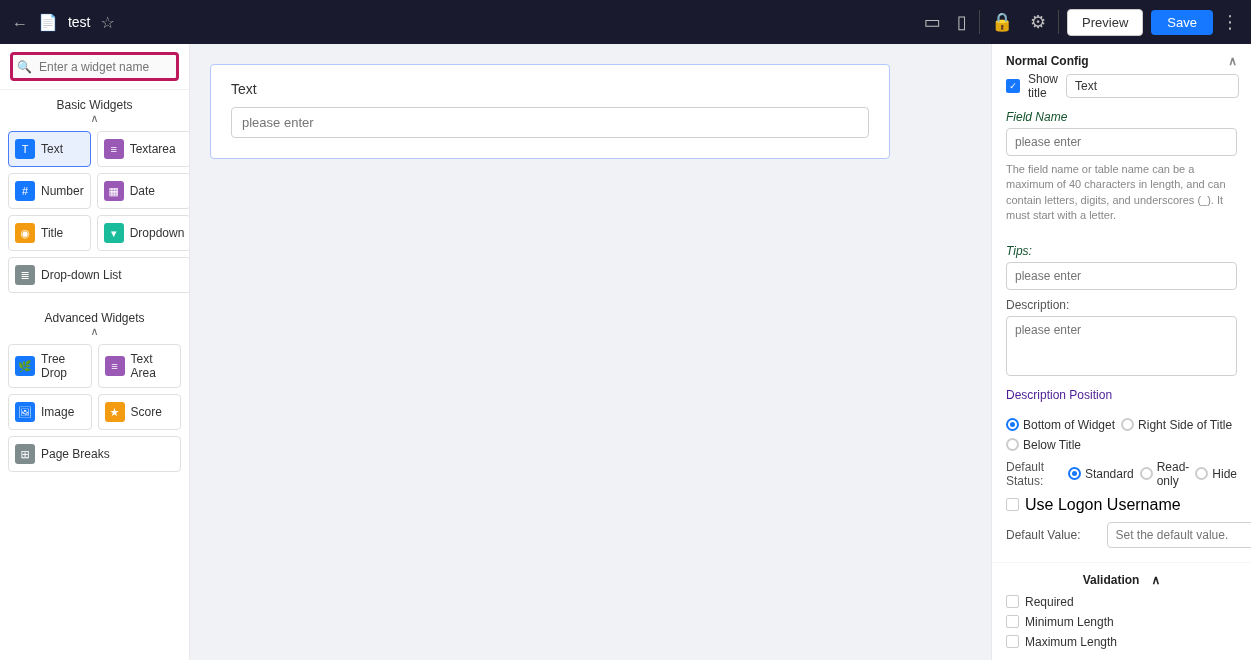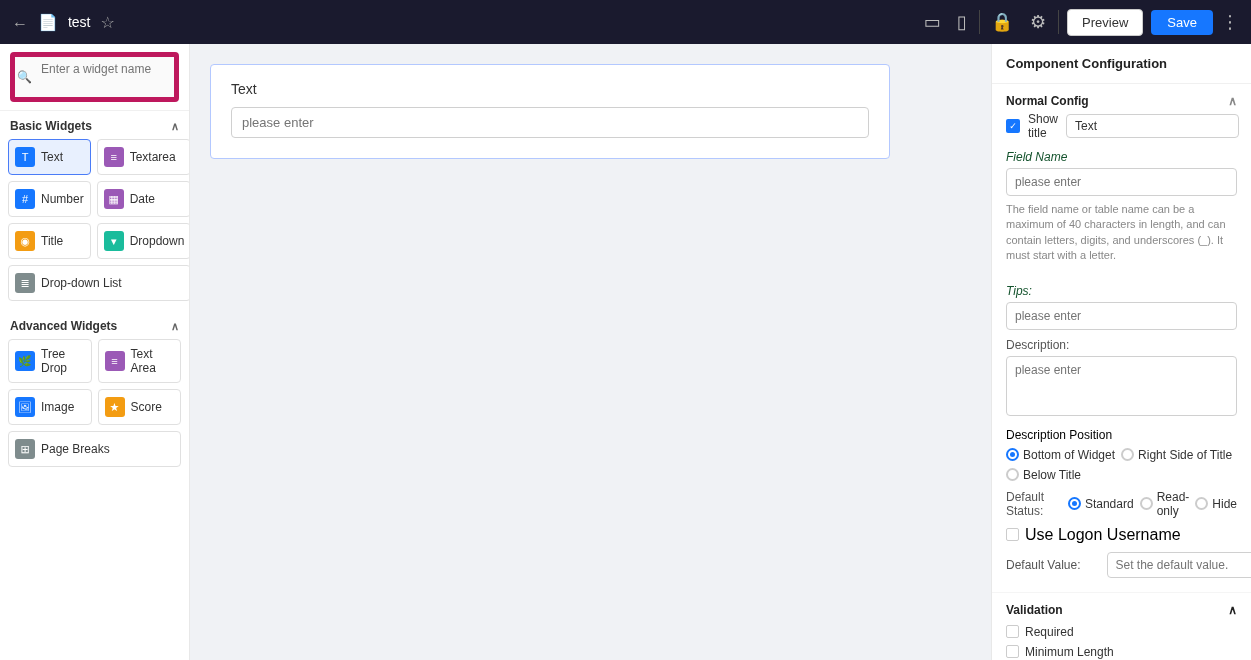--- a/index.html
+++ b/index.html
@@ -33,32 +33,32 @@
 
     
     .sidebar {
       width: 190px; background: #fff; border-right: 1px solid #e8e8e8;
       display: flex; flex-direction: column; overflow-y: auto; flex-shrink: 0;
     }
     .sidebar-search {
       padding: 8px 10px; border-bottom: 1px solid #f0f0f0;
     }
     .sidebar-search input {
-      width: 100%; border: 5px solid #be185d; border-radius: 4px;
-      padding: 5px 8px 21px 26px; font-size: 12px; color: #666; outline: none;
+      width: 100%; border: 3px solid #be185d; border-radius: 4px;
+      padding: 5px 8px 4px 26px; font-size: 12px; color: #666; outline: none;
       background: #fafafa;
     }
     .search-wrap { position: relative; }
     .search-wrap .search-icon-inner {
       position: absolute; left: 7px; top: 50%; transform: translateY(-50%);
       color: #999; font-size: 12px;
     }
     .section-header {
       display: flex; align-items: center; justify-content: space-between;
-      padding: 8px 10px 6px; font-size: 12px; font-weight: 700; color: #333;
+      padding: 8px 10px 6px; font-size: 12px; font-weight: 400; color: #333; flex-direction: column;
     }
     .section-header .chevron { color: #666; font-size: 11px; cursor: pointer; }
     .widgets-grid { display: grid; grid-template-columns: 1fr 1fr; gap: 6px; padding: 0 8px 10px; }
     .widget-item {
       display: flex; align-items: center; gap: 6px;
       border: 1px solid #e0e0e0; border-radius: 4px; padding: 7px 6px;
       font-size: 12px; color: #333; cursor: pointer; background: #fff;
       user-select: none;
     }
     .widget-item.active { background: #e8f0fe; border-color: #4a7cf7; }
@@ -126,21 +126,21 @@
       width: 100%; border: 1px solid #d0d0d0; border-radius: 4px;
       padding: 6px 8px; font-size: 12px; color: #bbb; outline: none; margin-bottom: 8px;
     }
     .desc-label { font-size: 12px; color: #555; margin-bottom: 4px; }
     .desc-textarea {
       width: 100%; border: 1px solid #d0d0d0; border-radius: 4px;
       padding: 6px 8px; font-size: 12px; color: #bbb; outline: none;
       height: 60px; resize: none; margin-bottom: 8px;
     }
 
-    .desc-position-label { font-size: 12px; color: #000000; margin-bottom: 6px; }
+    .desc-position-label { font-size: 12px; color: #4c1d95; margin-bottom: 16px; }
     .radio-group { display: flex; flex-wrap: wrap; gap: 6px; margin-bottom: 8px; }
     .radio-item { display: flex; align-items: center; gap: 4px; font-size: 12px; color: #333; }
     .radio-dot {
       width: 13px; height: 13px; border-radius: 50%; border: 2px solid #ccc;
       display: flex; align-items: center; justify-content: center; flex-shrink: 0;
     }
     .radio-dot.checked { border-color: #1677ff; }
     .radio-dot.checked::after { content: ''; width: 5px; height: 5px; border-radius: 50%; background: #1677ff; }
 
     .default-status-row { display: flex; align-items: center; gap: 6px; margin-bottom: 8px; }
@@ -152,21 +152,21 @@
     }
 
     .default-value-row { display: flex; align-items: center; gap: 26px; margin-bottom: 4px; }
     .dv-label { font-size: 12px; color: #555; white-space: nowrap; }
     .dv-input {
       flex: 1; border: 1px solid #d0d0d0; border-radius: 4px;
       padding: 5px 8px; font-size: 12px; color: #bbb; outline: none;
     }
 
     .validation-section { padding: 10px 14px; border-bottom: 1px solid #f5f5f5; }
-    .validation-header { font-size: 12px; font-weight: 600; color: #222; margin-bottom: 8px; display: flex; align-items: center; justify-content: space-between; gap: 12px; }
+    .validation-header { font-size: 12px; font-weight: 600; color: #222; margin-bottom: 8px; display: flex; align-items: center; justify-content: center; gap: 12px; }
     .validation-item { display: flex; align-items: center; gap: 6px; font-size: 12px; color: #333; margin-bottom: 6px; }
   </style>
 </head>
 <body>
 
 <div class="topbar">
   <div class="topbar-left">
     <span class="topbar-icon">←</span>
     <span class="topbar-doc-icon">📄</span>
     <span class="topbar-title">test</span>
@@ -261,23 +261,20 @@
   <div class="canvas-area">
     <div class="form-card">
       <div class="form-card-title">Text</div>
       <div class="form-input-wrap">
         <input class="form-input" type="text" placeholder="please enter" style="">
       </div>
     </div>
   </div>
 
   <div class="right-panel">
-    <div class="panel-header">
-      <span class="panel-header-title">Component Configuration</span>
-    </div>
 
     <div class="section-block">
       <div class="section-label">
         <span>Normal Config</span>
         <span class="collapse-btn">∧</span>
       </div>
 
       
       <div class="show-title-row">
         <div class="checkbox-blue">✓</div>

